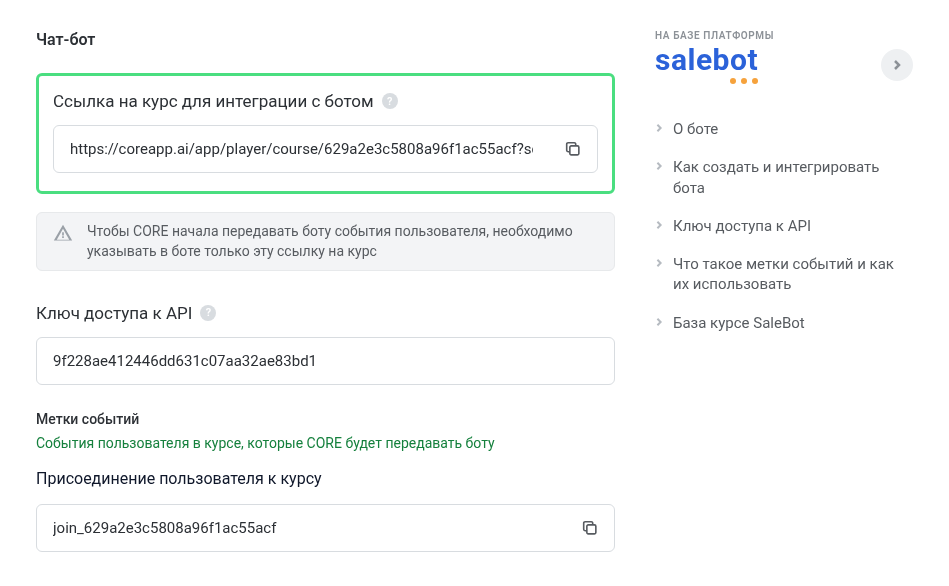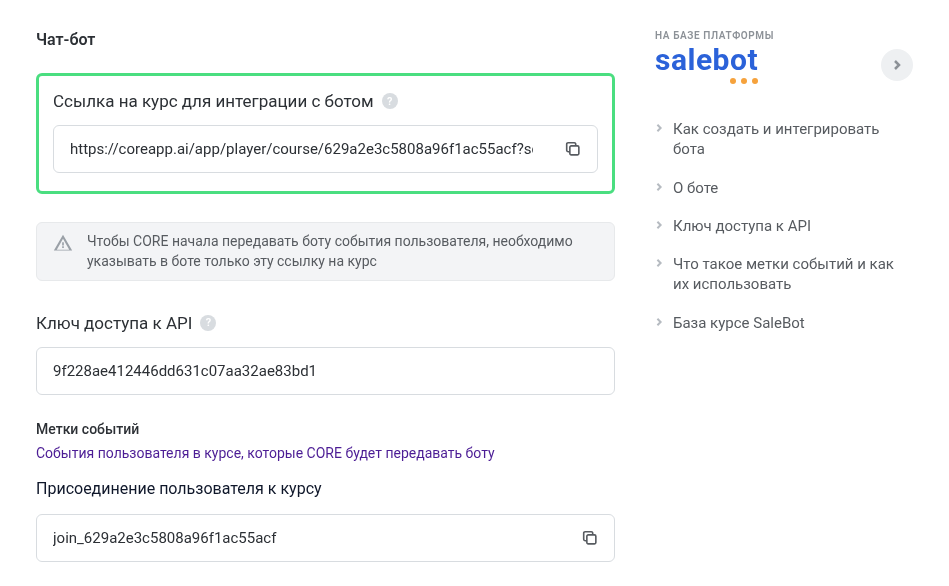--- a/index.html
+++ b/index.html
@@ -39,21 +39,21 @@
       color: #fff;
       font-size: 11px;
       font-weight: 600;
       align-items: center;
       justify-content: center;
     }
     .highlight-box {
       border: 3px solid #4ade80;
       border-radius: 6px;
       padding: 16px 14px 18px;
-      margin-bottom: 28px;
+      margin-bottom: 18px;
     }
     .highlight-box .section-label { margin-top: -2px; }
     .input-row {
       display: flex;
       align-items: stretch;
       border: 1px solid #d8dce0;
       border-radius: 6px;
       background: #fff;
       overflow: hidden;
     }
@@ -101,21 +101,21 @@
     }
     .block { margin-bottom: 26px; }
     .section-title {
       font-size: 14px;
       font-weight: 500;
       color: #2c3035;
       margin-bottom: 8px;
     }
     .section-desc {
       font-size: 14px;
-      color: #4c1d95;
+      color: #15803d;
       margin-bottom: 18px;
     }
     .sublabel {
       font-size: 16px;
       color: #0f172a;
       margin-bottom: 16px;
     }
     
     .platform-label {
       font-size: 10px;
@@ -255,27 +255,27 @@
       <svg viewBox="0 0 10 10">
           <path d="M3 1l4 4-4 4"></path>
         </svg>
     </button>
   </div>
   <ul class="nav-list">
     <li class="nav-item">
       <svg class="chev" viewBox="0 0 10 10">
           <path d="M3 1l4 4-4 4"></path>
         </svg>
+      <span>О боте</span>
+    </li>
+    <li class="nav-item">
+      <svg class="chev" viewBox="0 0 10 10">
+          <path d="M3 1l4 4-4 4"></path>
+        </svg>
       <span>Как создать и интегрировать бота</span>
-    </li>
-    <li class="nav-item">
-      <svg class="chev" viewBox="0 0 10 10">
-          <path d="M3 1l4 4-4 4"></path>
-        </svg>
-      <span>О боте</span>
     </li>
     <li class="nav-item">
       <svg class="chev" viewBox="0 0 10 10">
           <path d="M3 1l4 4-4 4"></path>
         </svg>
       <span>Ключ доступа к API</span>
     </li>
     <li class="nav-item">
       <svg class="chev" viewBox="0 0 10 10">
           <path d="M3 1l4 4-4 4"></path>

